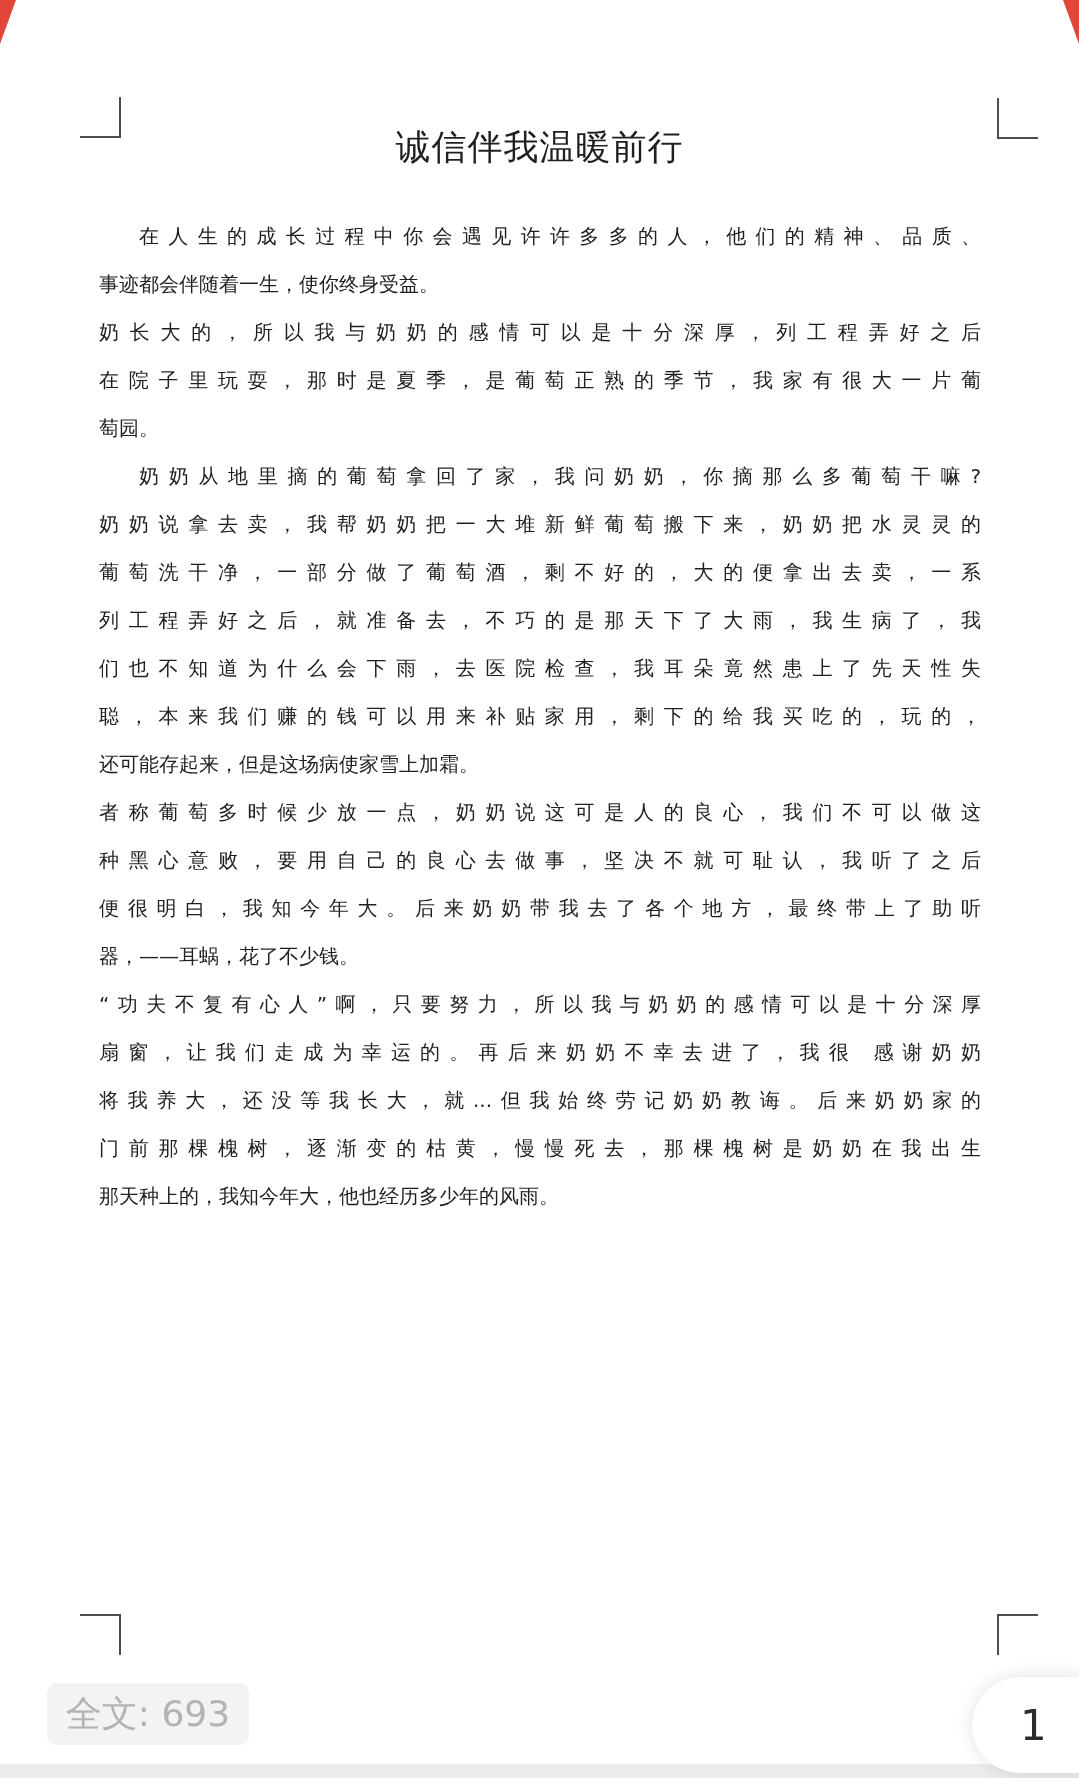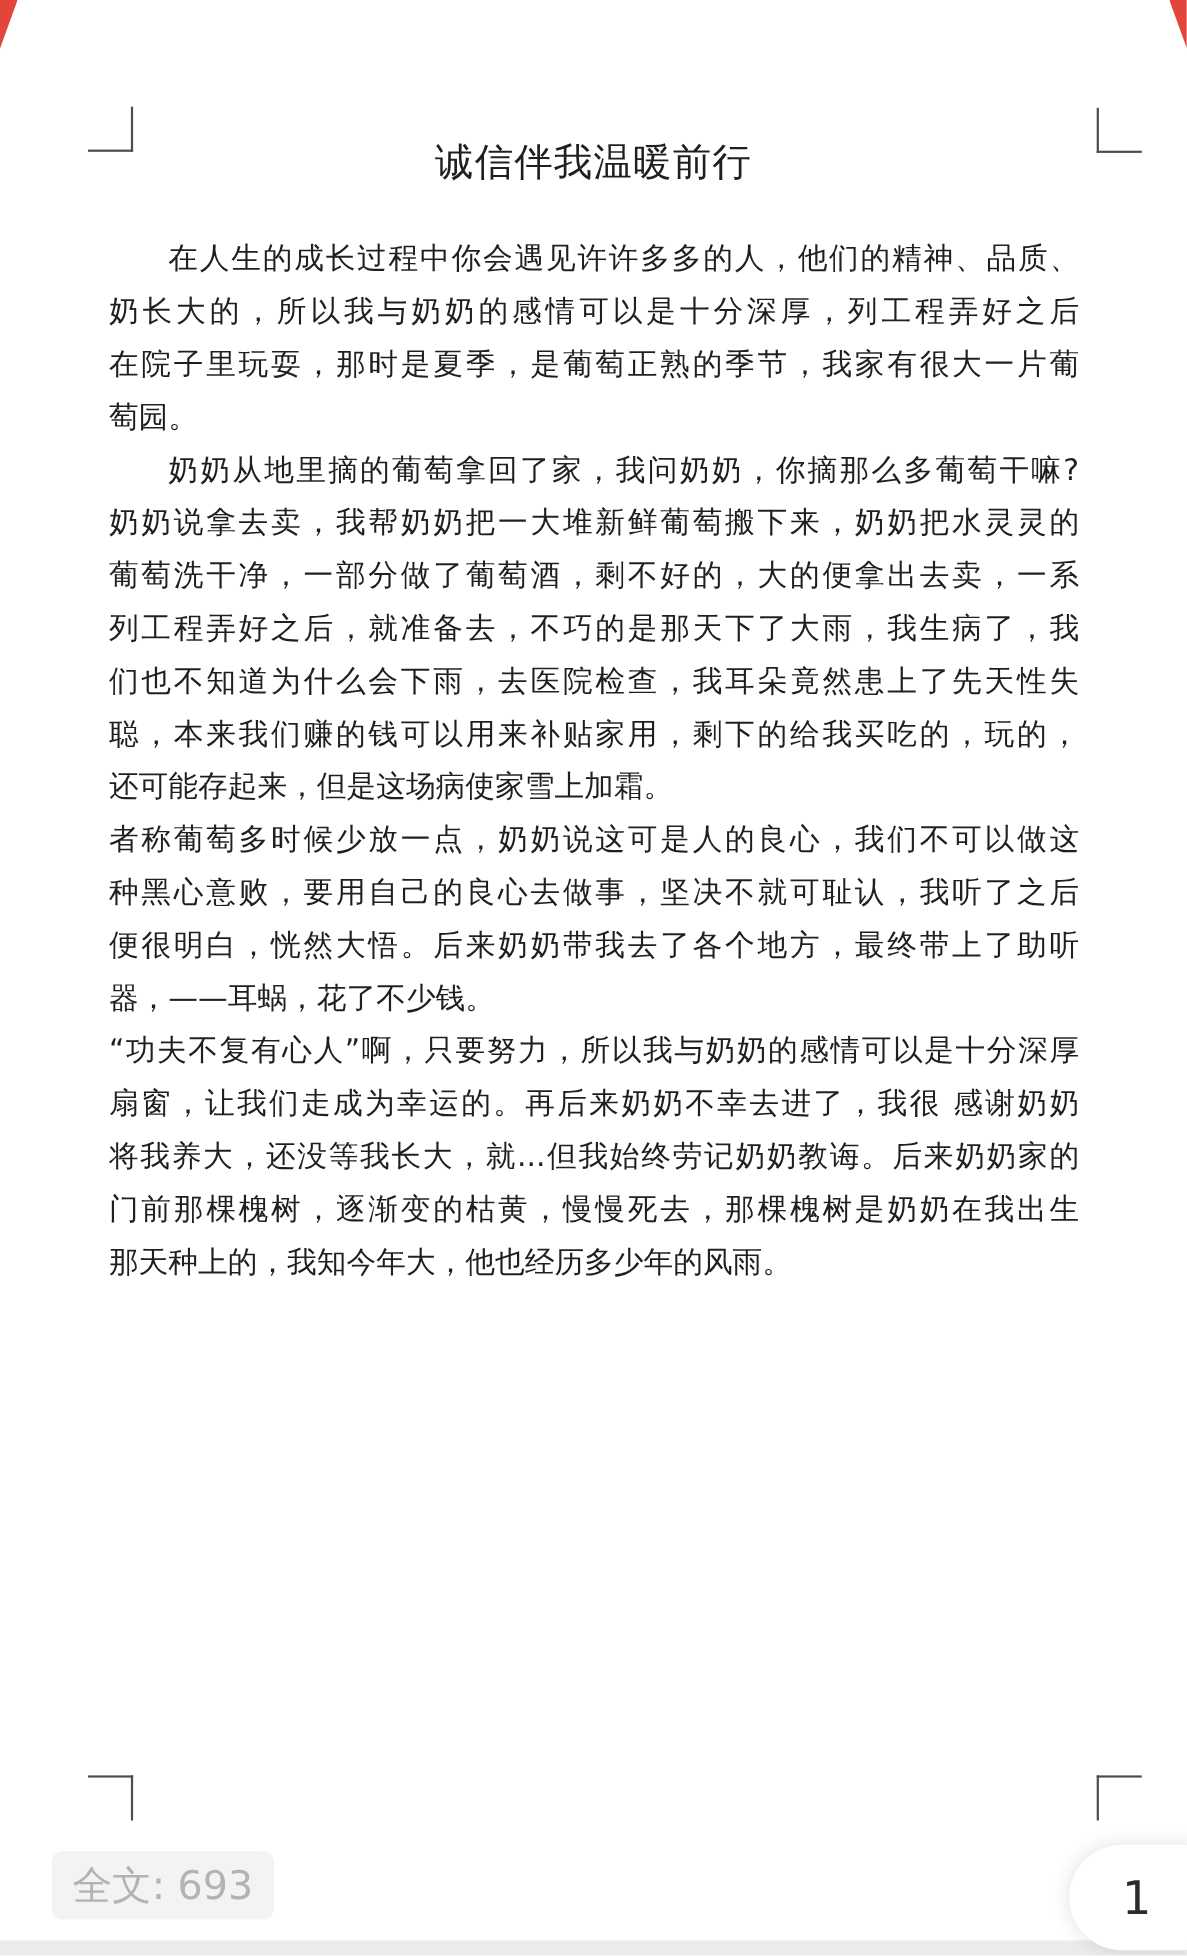--- a/index.html
+++ b/index.html
@@ -39,21 +39,21 @@
     text-align:center;
     font-size:35px;
     color:var(--text);
     letter-spacing:1px;
   }
   
   .doc-body{
     position:absolute;
     left:99px;top:212px;width:882px;
     color:var(--text);
-    font-size:27px;
+    font-size:20px;
   }
   .line{
     height:48px;
     line-height:48px;
     text-align:justify;
     text-align-last:justify;
     white-space:nowrap;
     overflow:visible;
   }
   .line.last{text-align-last:left;}
@@ -103,39 +103,40 @@
   <div class="crop-mark tl"></div>
   <div class="crop-mark tr"></div>
   <div class="crop-mark bl"></div>
   <div class="crop-mark br"></div>
 
   <div class="doc-title">诚信伴我温暖前行</div>
 
   <div class="doc-body" id="doc-body">
       <div>
         <div class="line indent">在人生的成长过程中你会遇见许许多多的人，他们的精神、品质、</div>
+        <div class="line last">事迹都会伴随着一生，使你终身受益。</div>
       </div>
       <div>
         <div class="line">奶长大的，所以我与奶奶的感情可以是十分深厚，列工程弄好之后</div>
         <div class="line">在院子里玩耍，那时是夏季，是葡萄正熟的季节，我家有很大一片葡</div>
         <div class="line last">萄园。</div>
       </div>
       <div>
         <div class="line indent">奶奶从地里摘的葡萄拿回了家，我问奶奶，你摘那么多葡萄干嘛?</div>
         <div class="line">奶奶说拿去卖，我帮奶奶把一大堆新鲜葡萄搬下来，奶奶把水灵灵的</div>
         <div class="line">葡萄洗干净，一部分做了葡萄酒，剩不好的，大的便拿出去卖，一系</div>
         <div class="line">列工程弄好之后，就准备去，不巧的是那天下了大雨，我生病了，我</div>
         <div class="line">们也不知道为什么会下雨，去医院检查，我耳朵竟然患上了先天性失</div>
         <div class="line">聪，本来我们赚的钱可以用来补贴家用，剩下的给我买吃的，玩的，</div>
         <div class="line last">还可能存起来，但是这场病使家雪上加霜。</div>
       </div>
       <div>
         <div class="line">者称葡萄多时候少放一点，奶奶说这可是人的良心，我们不可以做这</div>
         <div class="line">种黑心意败，要用自己的良心去做事，坚决不就可耻认，我听了之后</div>
-        <div class="line">便很明白，恍然大悟。后来奶奶带我去了各个地方，最终带上了助听</div>
+        <div class="line">便很明白，我知今年大。后来奶奶带我去了各个地方，最终带上了助听</div>
         <div class="line last">器，——耳蜗，花了不少钱。</div>
       </div>
       <div>
         <div class="line">“功夫不复有心人”啊，只要努力，所以我与奶奶的感情可以是十分深厚</div>
         <div class="line">扇窗，让我们走成为幸运的。再后来奶奶不幸去进了，我很 感谢奶奶</div>
         <div class="line">将我养大，还没等我长大，就...但我始终劳记奶奶教诲。后来奶奶家的</div>
         <div class="line">门前那棵槐树，逐渐变的枯黄，慢慢死去，那棵槐树是奶奶在我出生</div>
         <div class="line last">那天种上的，我知今年大，他也经历多少年的风雨。</div>
       </div>
     </div>

